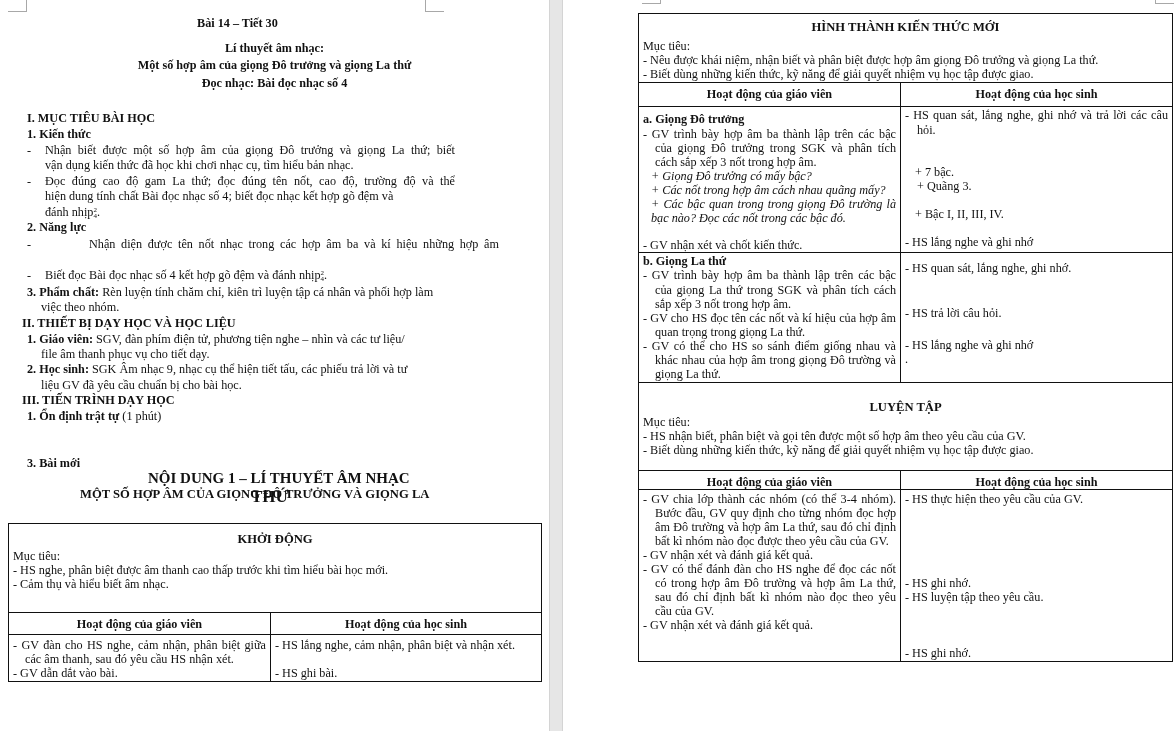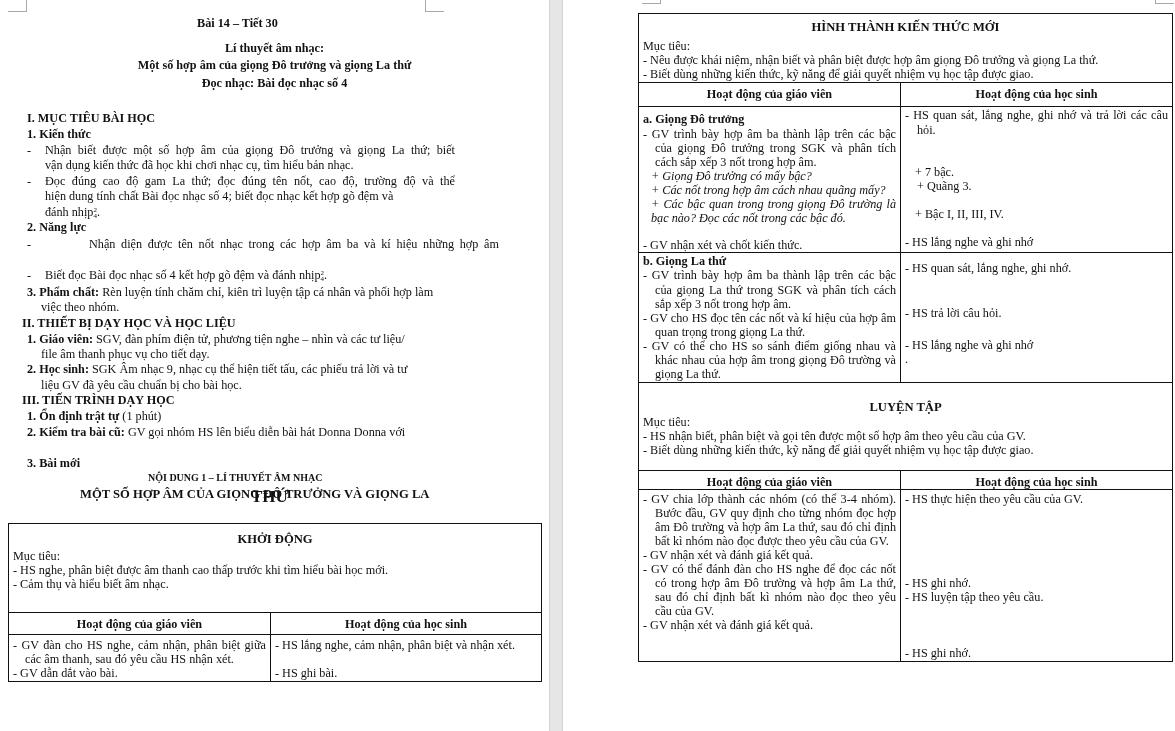--- a/index.html
+++ b/index.html
@@ -80,26 +80,23 @@
   <div class="line" style="left:41px; top:347px;">file âm thanh phục vụ cho tiết dạy.</div>
   <div class="line" style="left:27px; top:362px;">
     <span class="b">2.  Học sinh: </span><span>SGK </span><span class="i">Âm nhạc 9,</span><span> nhạc cụ thể hiện tiết tấu, các phiếu trả lời và tư</span>
   </div>
   <div class="line" style="left:41px; top:378px;">liệu GV đã yêu cầu chuẩn bị cho bài học.</div>
 
   <div class="line b" style="left:22px; top:393px;">III.  TIẾN TRÌNH DẠY HỌC</div>
   <div class="line" style="left:27px; top:409px;">
     <span class="b">1.  Ổn định trật tự </span><span class="i">(1 phút)</span>
   </div>
-  <div class="line" style="left:27px; top:425px;">
-    <span class="b">2.  Kiểm tra bài cũ: </span><span>GV gọi nhóm HS lên biểu diễn bài hát </span><span class="i">Donna Donna</span><span> với</span>
-  </div>
   <div class="line b" style="left:27px; top:456px;">3.  Bài mới</div>
 
-  <div class="line b" style="left:148px; top:471px; font-size:10px;">NỘI DUNG 1 – LÍ THUYẾT ÂM NHẠC</div>
+  <div class="line b" style="left:148px; top:471px; font-size:15px;">NỘI DUNG 1 – LÍ THUYẾT ÂM NHẠC</div>
   <div class="line b" style="left:80px; top:487px; font-size:12.6px;">MỘT SỐ HỢP ÂM CỦA GIỌNG ĐÔ TRƯỞNG VÀ GIỌNG LA</div>
   <div class="line b" style="left:251px; top:490px; font-size:17px;">THỨ</div>
 
   <table class="t" style="left:8px; top:523px; width:534px;">
     <tbody>
         <tr>
       <td colspan="2" style="height:89px;">
         <div class="sec-title" style="margin-top:7px;">KHỞI ĐỘNG</div>
         <div class="i">Mục tiêu:</div>
         <div>-  HS nghe, phân biệt được âm thanh cao thấp trước khi tìm hiểu bài học mới.</div>

